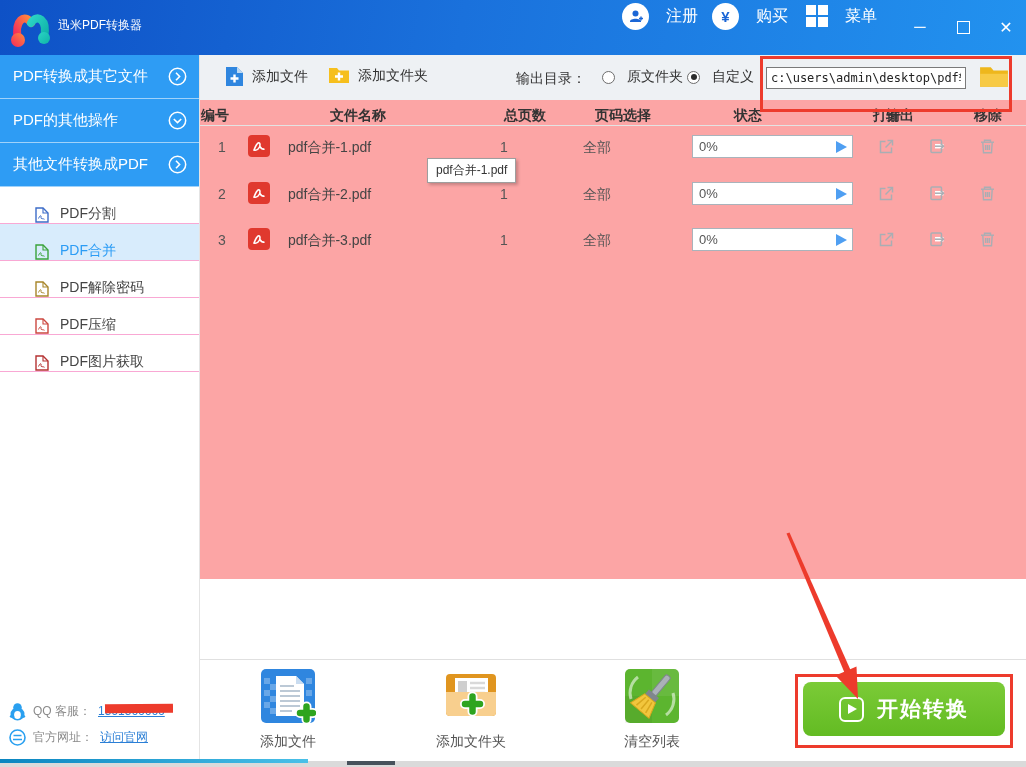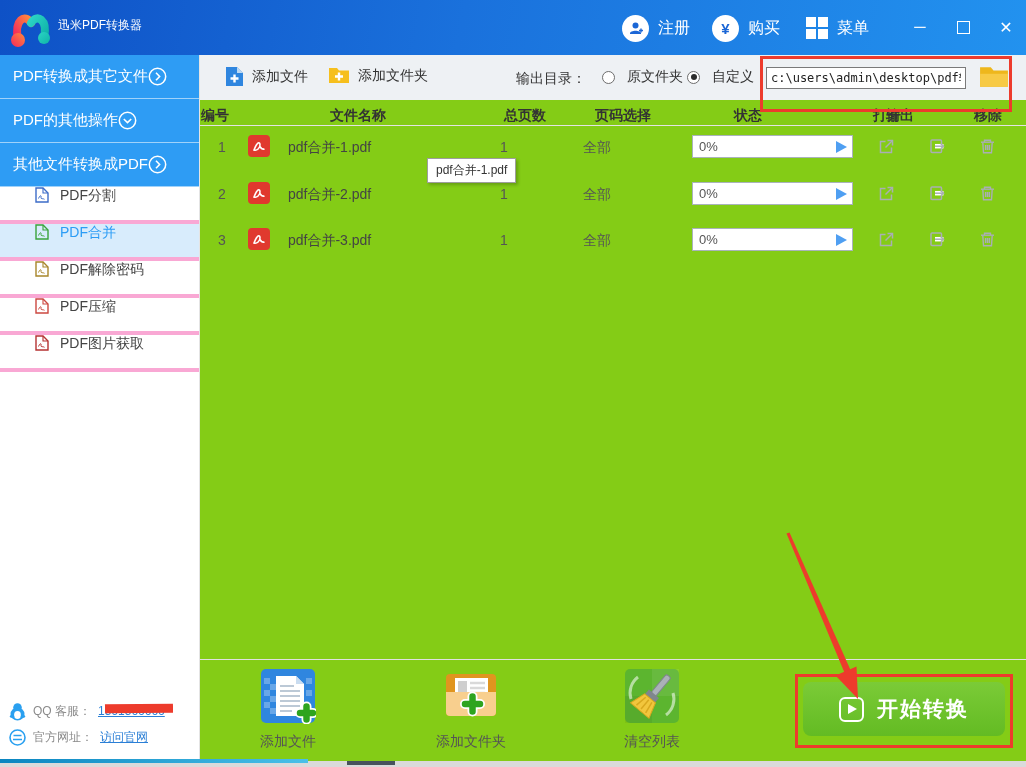--- a/index.html
+++ b/index.html
@@ -3,48 +3,48 @@
 <meta charset="utf-8">
 <style>
   html,body{margin:0;padding:0;}
   body{width:1026px;height:767px;overflow:hidden;position:relative;
        font-family:"Liberation Sans",sans-serif;background:#fff;}
   
   .titlebar{position:absolute;left:0;top:0;width:1026px;height:55px;
     background:linear-gradient(100deg,#0e51c6 0%,#1a71dc 45%,#2292ef 100%);}
   .logo{position:absolute;left:8px;top:4px;width:46px;height:46px;}
   .app-title{position:absolute;left:58px;top:17px;color:#fff;font-size:12px;}
-  .tb-action{position:absolute;top:13px;height:30px;display:flex;align-items:center;gap:9px;
+  .tb-action{position:absolute;top:1px;height:30px;display:flex;align-items:center;gap:17px;
     color:#fff;font-size:16px;cursor:pointer;justify-content:center;}
   .circle-ic{width:27px;height:27px;border-radius:50%;background:#fff;display:flex;
     align-items:center;justify-content:center;color:#1b66d6;font-weight:bold;font-size:15px;}
   .menu-grid{width:22px;height:22px;display:grid;grid-template-columns:10px 10px;
     grid-template-rows:10px 10px;gap:2px;}
   .menu-grid i{background:#fff;display:block;}
   .win-btn{position:absolute;top:13px;width:30px;height:28px;color:#fff;font-size:16px;
     display:flex;align-items:center;justify-content:center;cursor:pointer;}
   .max-sq{width:11px;height:11px;border:1.6px solid #fff;display:block;}
   
   .sidebar{position:absolute;left:0;top:55px;width:200px;height:712px;background:#fff;
     border-right:1px solid #e4e4e4;box-sizing:border-box;}
   .side-sec{height:44px;background:#2e9cf4;color:#fff;font-size:15px;display:flex;
-    align-items:center;padding:0 12px 0 13px;
+    align-items:center;justify-content:space-between;padding:0 12px 0 13px;
     border-bottom:1px solid rgba(255,255,255,.55);cursor:pointer;box-sizing:border-box;}
   .sec-chev{width:19px;height:19px;flex:none;}
-  .side-item{height:37px;display:flex;align-items:flex-start;gap:11px;padding-left:35px;
-    font-size:14px;color:#444;border-bottom:4px solid #f9a8d4;cursor:pointer;box-sizing:border-box;}
+  .side-item{height:37px;display:flex;align-items:flex-end;gap:11px;padding-left:35px;
+    font-size:14px;color:#444;border-bottom:1px solid #f9a8d4;cursor:pointer;box-sizing:border-box;}
   .side-item.selected{background:#d8ecfc;color:#2b9cf5;}
   .pdficon-s{width:14px;height:16px;flex:none;}
   .support{position:absolute;left:9px;top:643px;width:185px;font-size:12px;color:#8a8a8a;}
   .sup-row{display:flex;align-items:center;gap:7px;height:26px;position:relative;}
   .sup-link{color:#2b7fd6;text-decoration:underline;cursor:pointer;}
   .redact{position:absolute;left:96px;top:6px;width:68px;height:9px;background:#ed3b2c;
     transform:rotate(-0.5deg);}
   
-  .main{position:absolute;left:200px;top:55px;width:826px;height:712px;background:#84cc16;}
+  .main{position:absolute;left:200px;top:55px;width:826px;height:524px;background:#fca5a5;}
   .toolbar{position:absolute;left:0;top:0;width:826px;height:45px;background:#eef1f4;}
   .tbtn{position:absolute;top:11px;display:flex;align-items:center;gap:8px;font-size:14px;
     color:#333;cursor:pointer;}
   .out-label{position:absolute;left:316px;top:15px;font-size:14px;color:#333;}
   .radio-wrap{position:absolute;top:13px;display:flex;align-items:center;gap:12px;font-size:14px;
     color:#333;cursor:pointer;}
   .radio{width:13px;height:13px;border:1px solid #6d6d6d;border-radius:50%;background:#fff;
     box-sizing:border-box;display:inline-block;}
   .radio.checked{position:relative;}
   .radio.checked::after{content:'';position:absolute;left:2.5px;top:2.5px;width:6px;height:6px;

